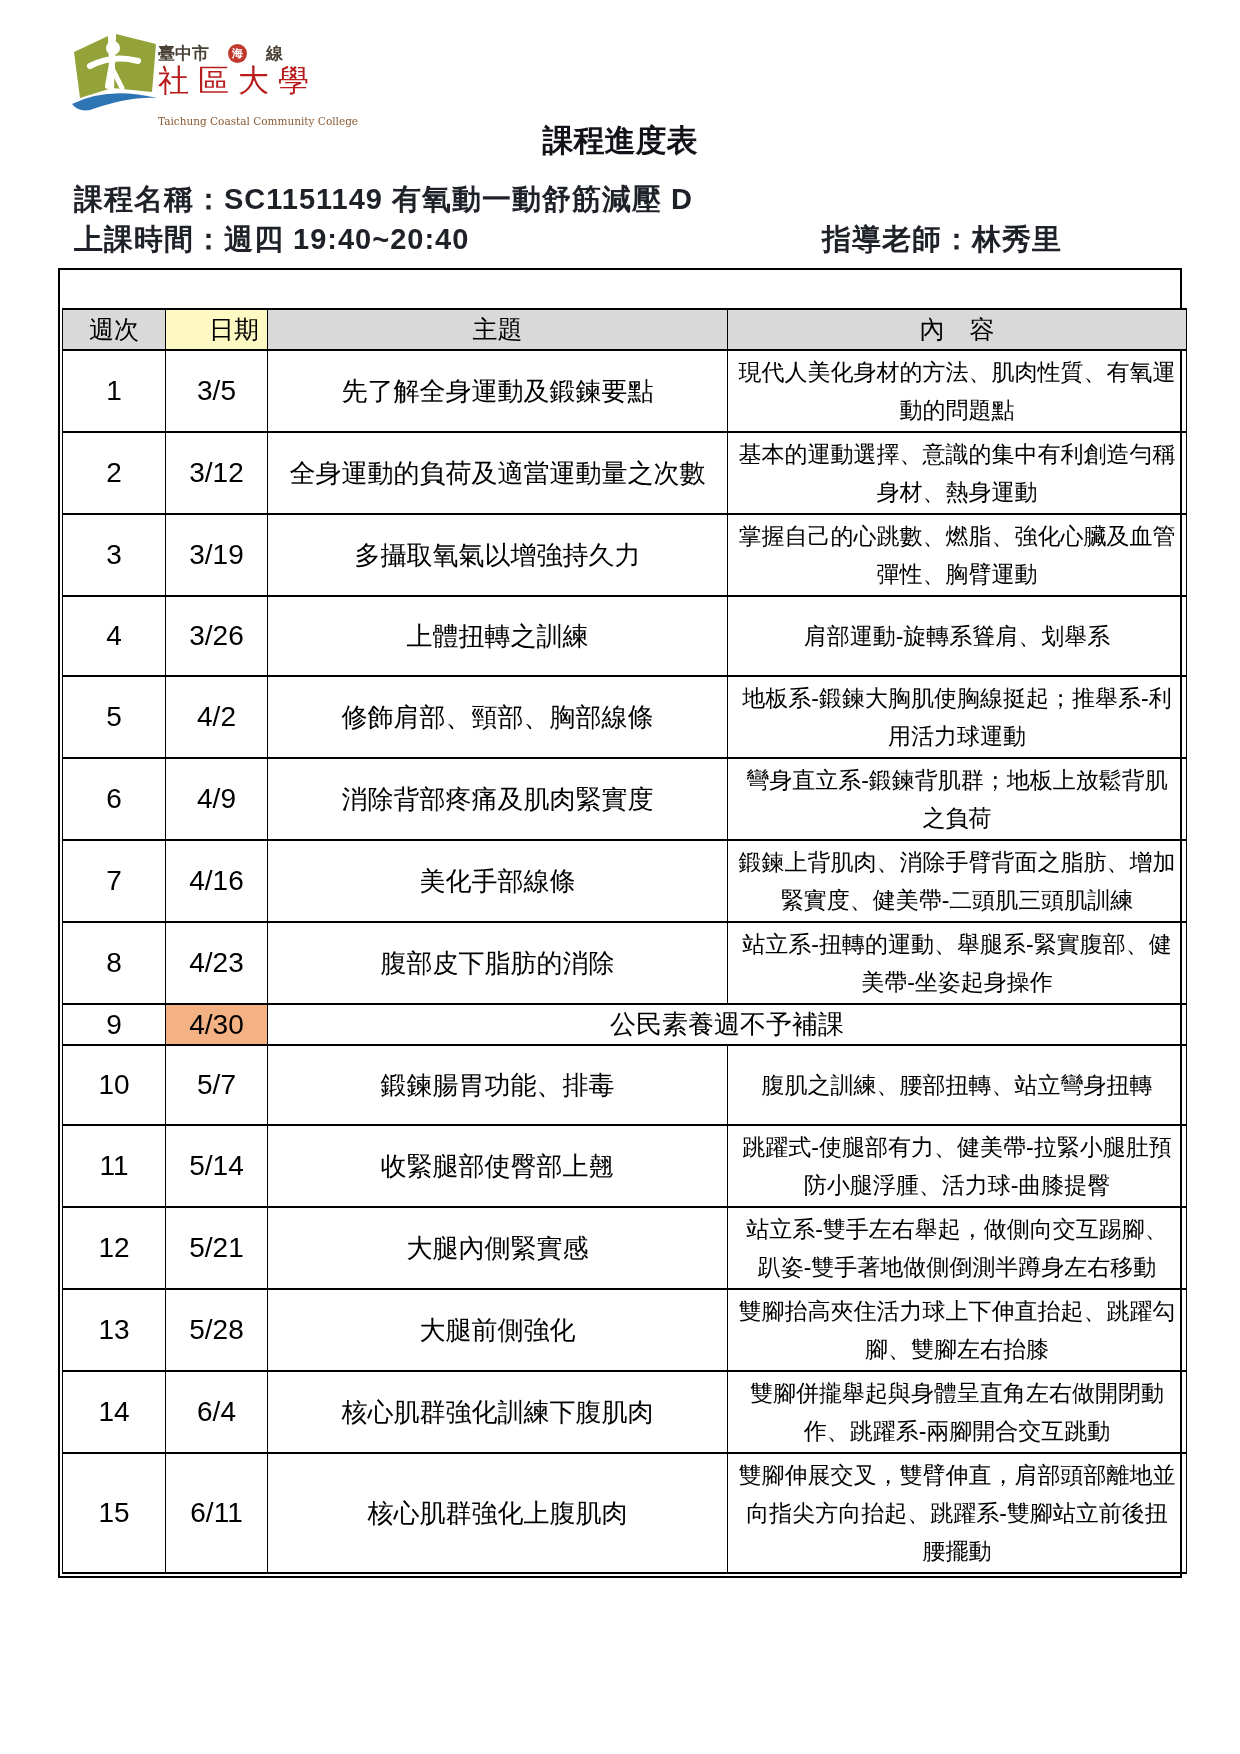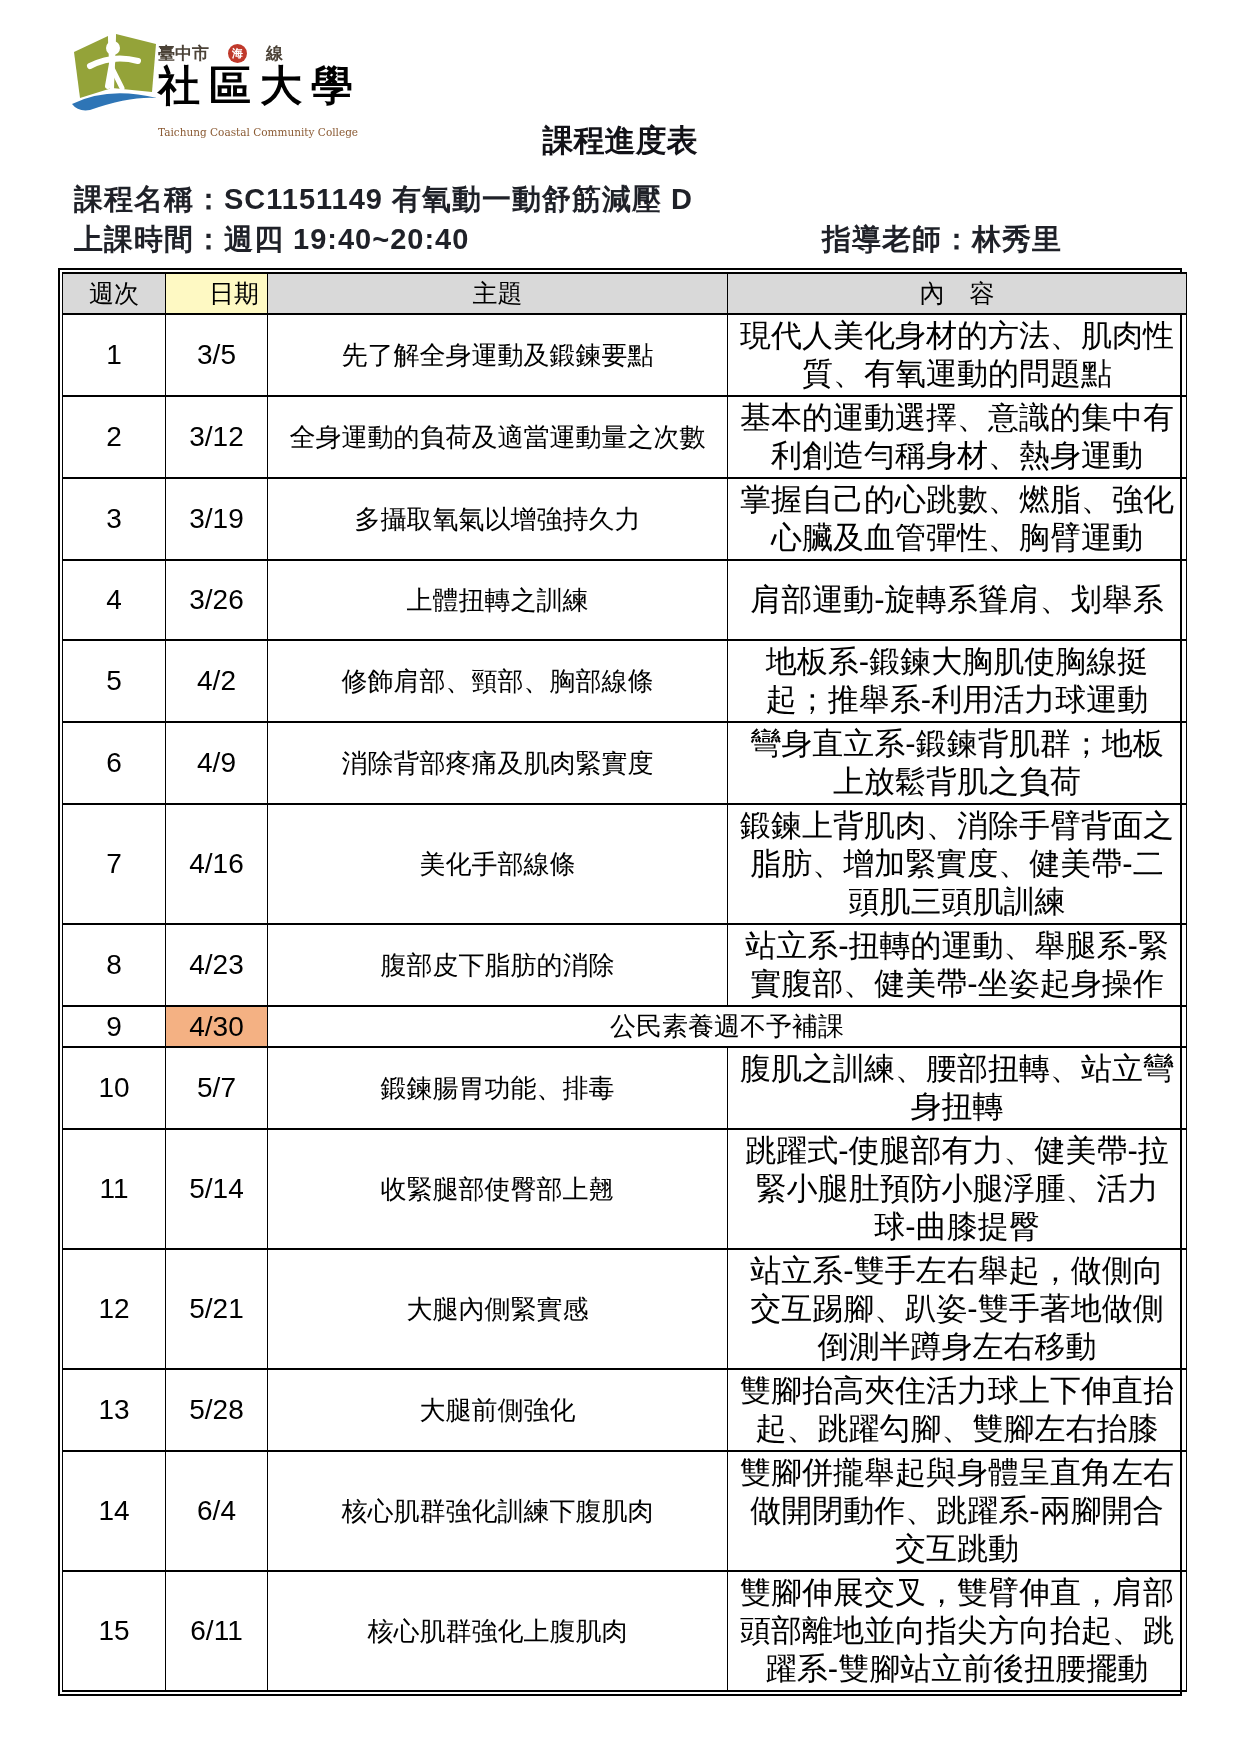--- a/index.html
+++ b/index.html
@@ -12,52 +12,52 @@
   
   .logo { position:absolute; left:60px; top:28px; display:flex; align-items:flex-start; }
   .logo-mark { width:118px; height:90px; flex:0 0 auto; }
   .brand-text { margin-left:-20px; padding-top:16px; line-height:1.05; }
   .brand-line1 { display:flex; align-items:center; gap:18px; font-size:17px; font-weight:700; color:#4b4237; }
   .seal {
     width:19px; height:19px; border-radius:50%; background:var(--logo-red,#c0392b);
     color:#fff; font-size:11px; display:inline-flex; align-items:center; justify-content:center;
     margin:0 1px;
   }
-  .brand-line2 { font-family:"DejaVu Serif","Liberation Serif",serif; font-size:42px; color:#000000; letter-spacing:9px; margin-top:1px; white-space:nowrap;font-weight:bold; }
+  .brand-line2 { font-family:"DejaVu Serif","Liberation Serif",serif; font-size:31px; color:#b91c1c; letter-spacing:9px; margin-top:1px; white-space:nowrap; }
   .brand-line3 { font-family:"DejaVu Serif","Liberation Serif",serif; font-size:10.5px; color:#8a5a33; margin-top:19px; white-space:nowrap; }
 
   
   .doc-title {
     text-align:center; font-family:"DejaVu Serif","Liberation Serif",serif;
     font-size:38px; font-weight:500; letter-spacing:1px; color:#000;
   }
   .doc-subtitle { text-align:center; font-size:31px; font-weight:700; color:#121218; margin-top:8px; }
 
   .meta { width:1124px; margin:8px auto 0; }
   .meta-line { font-size:29px; font-weight:700; color:#1f2128; padding-left:16px; letter-spacing:1px; }
   .meta-line.first { margin-top:18px; }
   .meta-line.second { display:flex; justify-content:space-between; margin-bottom:8px; }
   .teacher { margin-right:120px; }
 
   
   .tablewrap { width:1124px; margin:4px auto 0; border:2px solid #000; padding:2px; box-sizing:border-box; }
-  table.schedule { border-collapse:collapse; width:100%; table-layout:fixed; }
+  table.schedule { border-collapse:collapse; width:100%; table-layout:fixed;margin-top:36px; }
   .schedule th, .schedule td {
     border:1px solid #000; border-top:2px solid #000; border-bottom:2px solid #000;
     text-align:center; vertical-align:middle; padding:2px 8px; box-sizing:border-box;
     overflow-wrap:anywhere;
   }
   .schedule thead tr { height:41px; }
   .schedule thead th { font-size:25px; font-weight:400; color:#000; }
   .schedule tbody tr { height:80px; }
   .schedule tbody tr.row-short { height:41px; }
   .c-week  { font-size:28px; }
   .c-date  { font-size:28px; }
   .c-topic { font-size:26px; }
-  .c-content { font-size:31px; line-height:38px; padding:3px 8px; }
+  .c-content { font-size:23px; line-height:38px; padding:3px 8px; }
   .c-merged { font-size:26px; }
 </style>
 </head>
 <body>
 
 <div class="page">
 
   <div class="logo">
     <svg class="logo-mark" viewBox="0 0 118 90" xmlns="http://www.w3.org/2000/svg">
 

